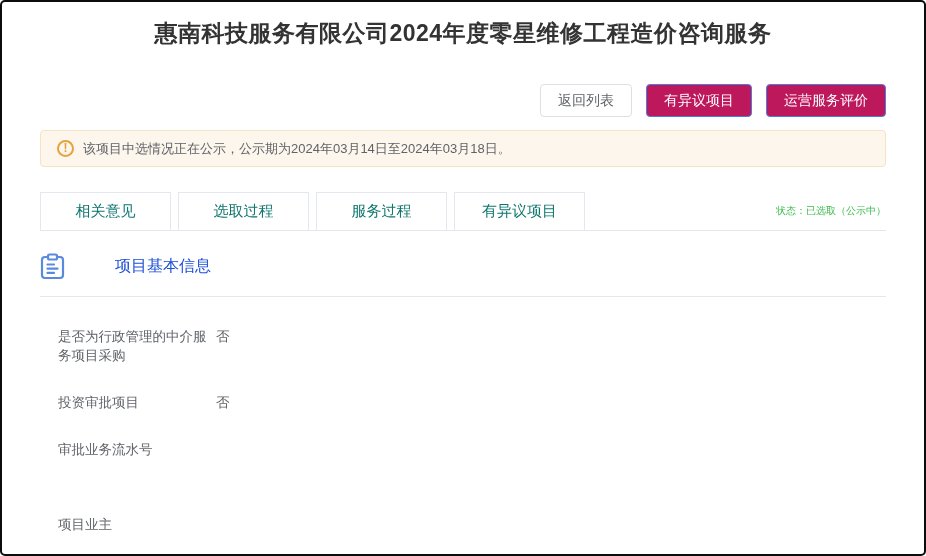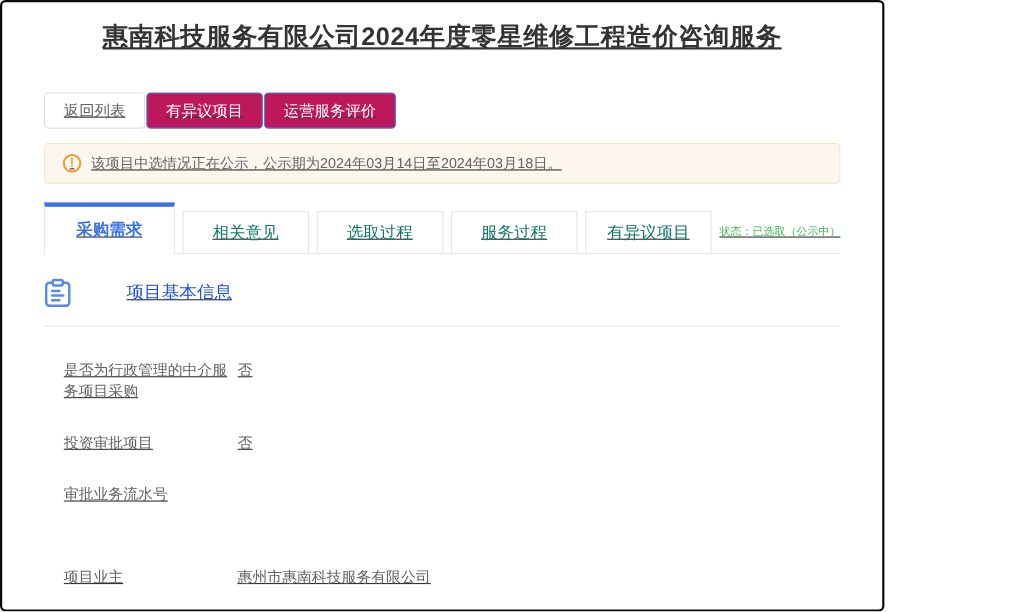--- a/index.html
+++ b/index.html
@@ -2,48 +2,47 @@
 <html><head>
 <meta charset="utf-8">
 <style>
   * { margin: 0; padding: 0; box-sizing: border-box; }
   html, body { background: #fff; }
   body {
     font-family: "Liberation Sans", "DejaVu Sans", sans-serif;
     color: #333;
   }
   .page {
-    width: 804px;
+    width: 926px;
     height: 556px;
     border: 2px solid #0c0c0c;
     border-radius: 5px;
     background: #fff;
     overflow: hidden;
     position: relative;
-    text-decoration: underline;
   }
   .inner {
     padding: 16px 38px 0 38px;
   }
   
   .page-title {
     text-align: center;
     font-size: 23px;
     font-weight: bold;
     color: #333;
     line-height: 30px;
     letter-spacing: 0.5px;
   }
   
   .toolbar {
     margin-top: 36px;
     display: flex;
-    justify-content: flex-start;
-    align-items: center;
-    gap: 1px;
+    justify-content: flex-end;
+    align-items: center;
+    gap: 14px;
   }
   .btn {
     height: 33px;
     padding: 0 17px;
     font-size: 14px;
     line-height: 31px;
     border-radius: 4px;
     cursor: pointer;
     font-family: inherit;
   }
@@ -175,21 +174,20 @@
       <button class="btn btn-primary">有异议项目</button>
       <button class="btn btn-primary">运营服务评价</button>
     </div>
 
     <div class="notice">
       <span class="warn-icon">!</span>
       <span class="notice-text">该项目中选情况正在公示，公示期为2024年03月14日至2024年03月18日。</span>
     </div>
 
     <div class="tabs">
-      <div class="tab active">采购需求</div>
       <div class="tab">相关意见</div>
       <div class="tab">选取过程</div>
       <div class="tab">服务过程</div>
       <div class="tab">有异议项目</div>
       <div class="tab-status">状态：已选取（公示中）</div>
     </div>
 
     <div class="section-header">
       <svg class="section-icon" viewBox="0 0 25 27" fill="none" xmlns="http://www.w3.org/2000/svg">
         <rect x="2" y="4" width="21" height="21" rx="3" stroke="#5a8ae0" stroke-width="2.2"></rect>
@@ -212,18 +210,17 @@
         <div class="field-value">否</div>
       </div>
       <div class="field-row">
         <div class="field-label">审批业务流水号</div>
         <div class="field-value"></div>
       </div>
       <div class="field-row">
       </div>
       <div class="field-row">
         <div class="field-label">项目业主</div>
-        <div class="field-value">惠州市惠南科技服务有限公司</div>
       </div>
     </div>
 
   </div>
 </div>
 
 </body></html>

